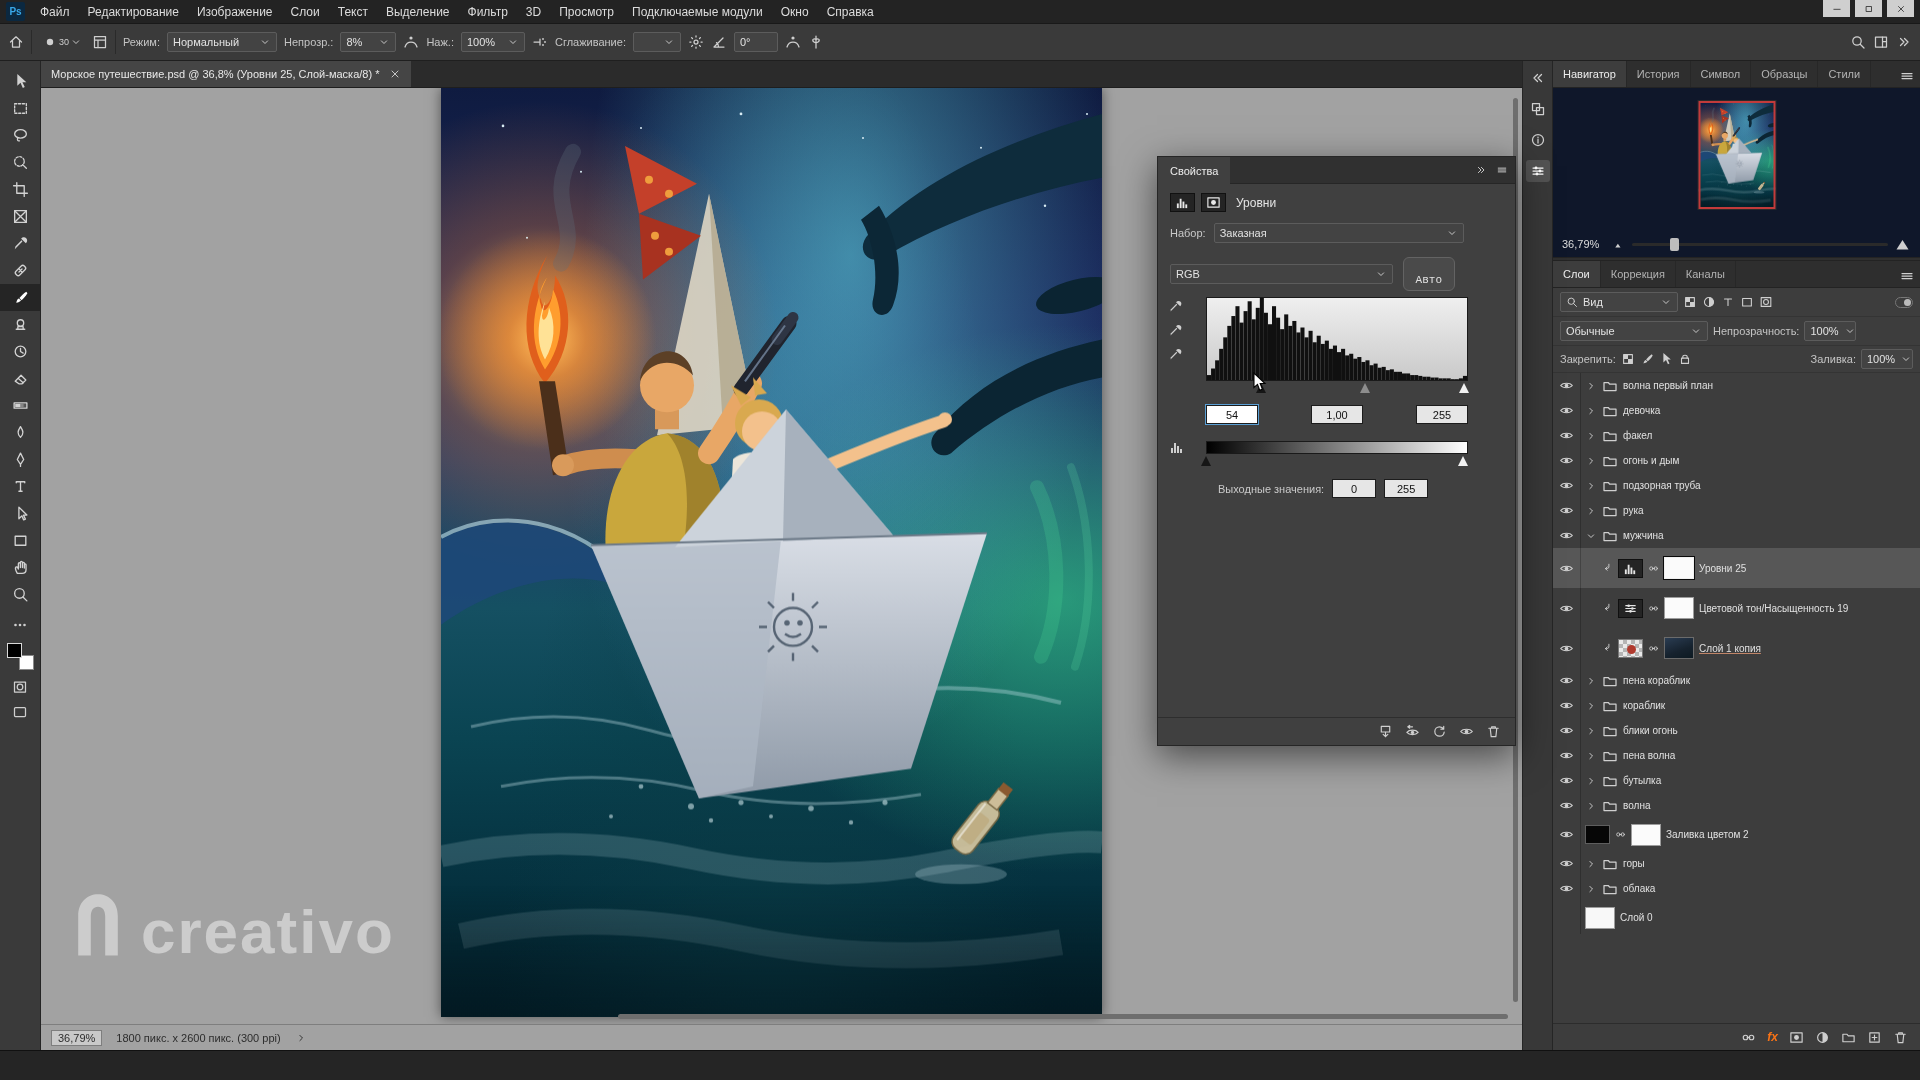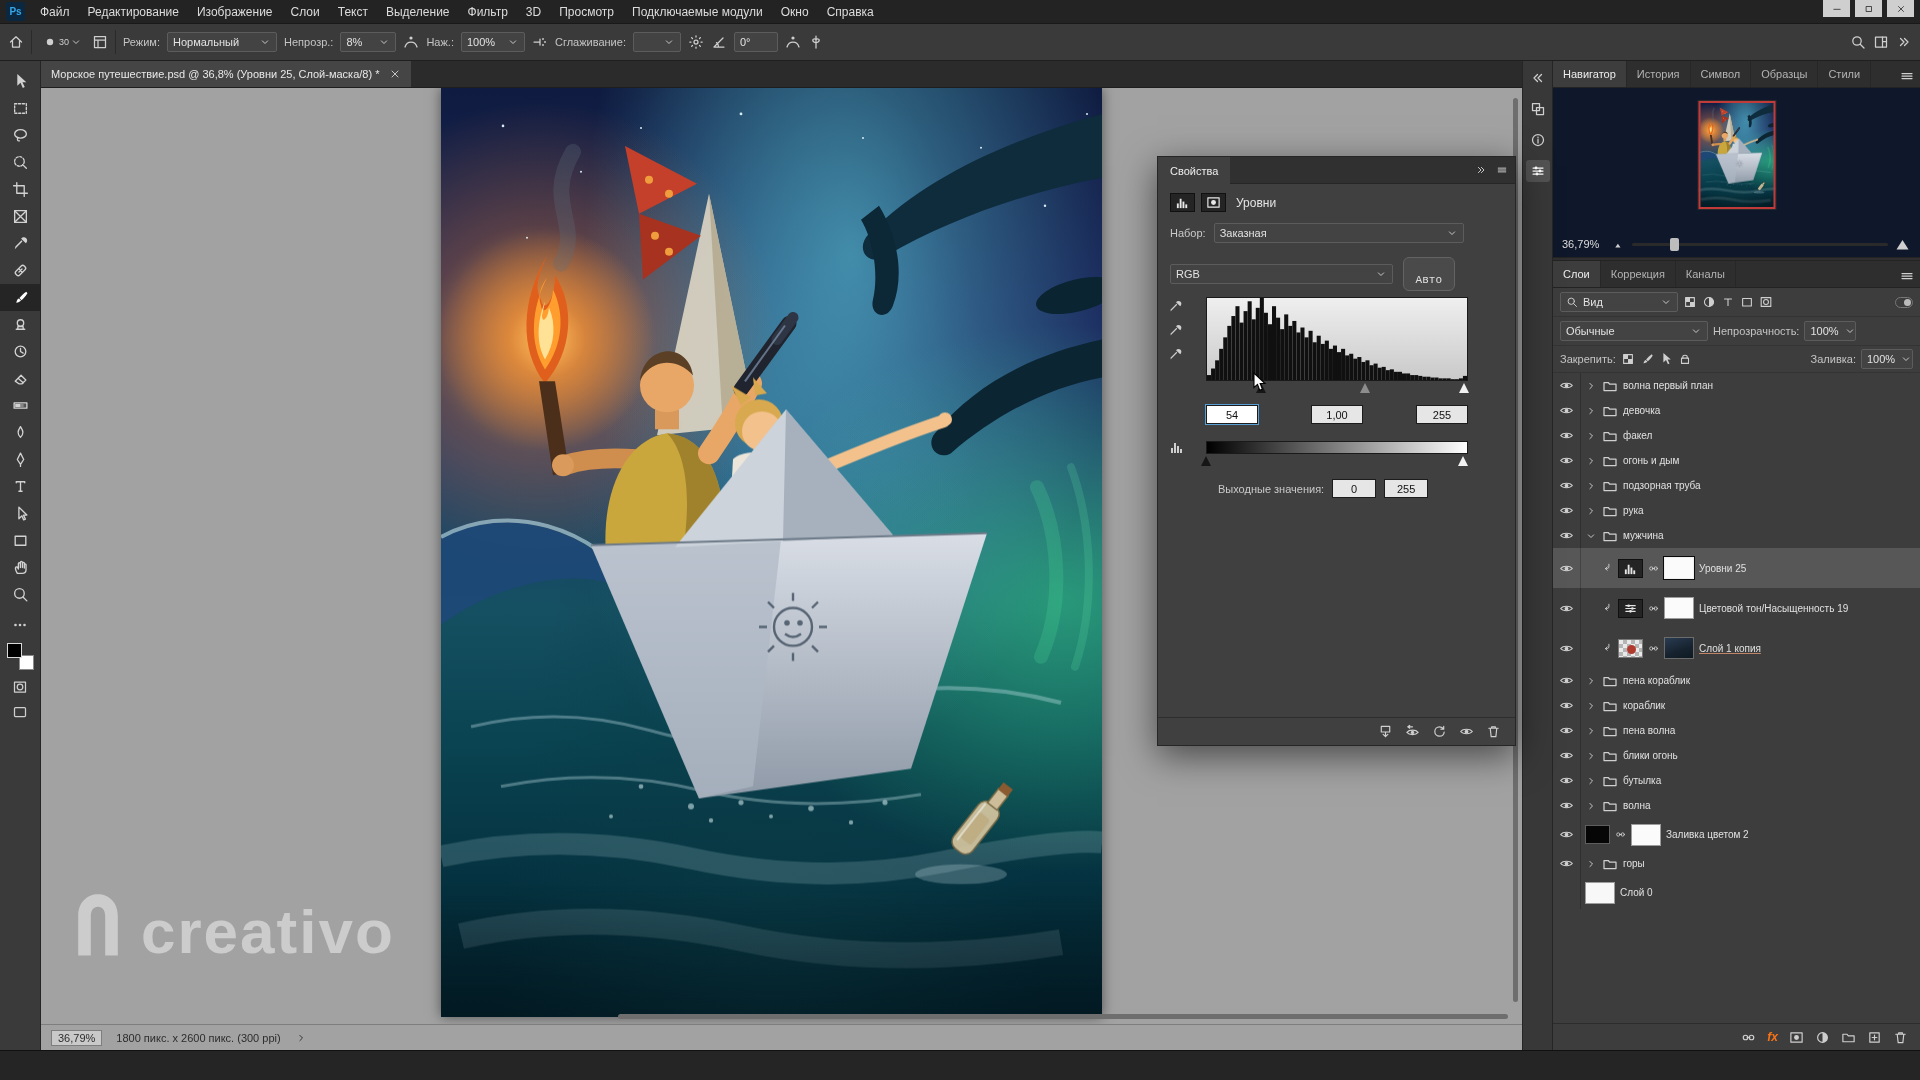--- a/index.html
+++ b/index.html
@@ -1119,44 +1119,44 @@
               <span class="icon chev">
                 <svg viewBox="0 0 16 16">
                   <path class="s" d="M6.5 4.5 L10 8 L6.5 11.5"></path>
                 </svg>
               </span>
               <span class="icon">
                 <svg viewBox="0 0 16 16">
                   <path class="s" d="M2 4.5 H6.2 L7.8 6.2 H14 V12.5 H2 Z"></path>
                 </svg>
               </span>
+              <span class="lname">блики огонь</span>
+            </div>
+          </div>
+          <div class="lrow h-group">
+            <div class="eye-cell">
+              <span class="icon">
+                <svg viewBox="0 0 16 16">
+                  <path class="s" d="M1.8 8 C4.2 4.8 11.8 4.8 14.2 8 C11.8 11.2 4.2 11.2 1.8 8 Z"></path>
+                  <circle class="f" cx="8" cy="8" r="2"></circle>
+                </svg>
+              </span>
+            </div>
+            <div class="lcontent">
+              <span class="icon chev">
+                <svg viewBox="0 0 16 16">
+                  <path class="s" d="M6.5 4.5 L10 8 L6.5 11.5"></path>
+                </svg>
+              </span>
+              <span class="icon">
+                <svg viewBox="0 0 16 16">
+                  <path class="s" d="M2 4.5 H6.2 L7.8 6.2 H14 V12.5 H2 Z"></path>
+                </svg>
+              </span>
               <span class="lname">пена волна</span>
-            </div>
-          </div>
-          <div class="lrow h-group">
-            <div class="eye-cell">
-              <span class="icon">
-                <svg viewBox="0 0 16 16">
-                  <path class="s" d="M1.8 8 C4.2 4.8 11.8 4.8 14.2 8 C11.8 11.2 4.2 11.2 1.8 8 Z"></path>
-                  <circle class="f" cx="8" cy="8" r="2"></circle>
-                </svg>
-              </span>
-            </div>
-            <div class="lcontent">
-              <span class="icon chev">
-                <svg viewBox="0 0 16 16">
-                  <path class="s" d="M6.5 4.5 L10 8 L6.5 11.5"></path>
-                </svg>
-              </span>
-              <span class="icon">
-                <svg viewBox="0 0 16 16">
-                  <path class="s" d="M2 4.5 H6.2 L7.8 6.2 H14 V12.5 H2 Z"></path>
-                </svg>
-              </span>
-              <span class="lname">блики огонь</span>
             </div>
           </div>
           <div class="lrow h-group">
             <div class="eye-cell">
               <span class="icon">
                 <svg viewBox="0 0 16 16">
                   <path class="s" d="M1.8 8 C4.2 4.8 11.8 4.8 14.2 8 C11.8 11.2 4.2 11.2 1.8 8 Z"></path>
                   <circle class="f" cx="8" cy="8" r="2"></circle>
                 </svg>
               </span>
@@ -1234,20 +1234,43 @@
                 <svg viewBox="0 0 16 16">
                   <path class="s" d="M6.5 4.5 L10 8 L6.5 11.5"></path>
                 </svg>
               </span>
               <span class="icon">
                 <svg viewBox="0 0 16 16">
                   <path class="s" d="M2 4.5 H6.2 L7.8 6.2 H14 V12.5 H2 Z"></path>
                 </svg>
               </span>
               <span class="lname">горы</span>
+            </div>
+          </div>
+          <div class="lrow h-group">
+            <div class="eye-cell">
+              <span class="icon">
+                <svg viewBox="0 0 16 16">
+                  <path class="s" d="M1.8 8 C4.2 4.8 11.8 4.8 14.2 8 C11.8 11.2 4.2 11.2 1.8 8 Z"></path>
+                  <circle class="f" cx="8" cy="8" r="2"></circle>
+                </svg>
+              </span>
+            </div>
+            <div class="lcontent">
+              <span class="icon chev">
+                <svg viewBox="0 0 16 16">
+                  <path class="s" d="M6.5 4.5 L10 8 L6.5 11.5"></path>
+                </svg>
+              </span>
+              <span class="icon">
+                <svg viewBox="0 0 16 16">
+                  <path class="s" d="M2 4.5 H6.2 L7.8 6.2 H14 V12.5 H2 Z"></path>
+                </svg>
+              </span>
+              <span class="lname">облака</span>
             </div>
           </div>
           <div class="lrow h-med">
             <div class="eye-cell"></div>
             <div class="lcontent">
               <span class="thumb-white"></span>
               <span class="lname">Слой 0</span>
             </div>
           </div>
         </div>

